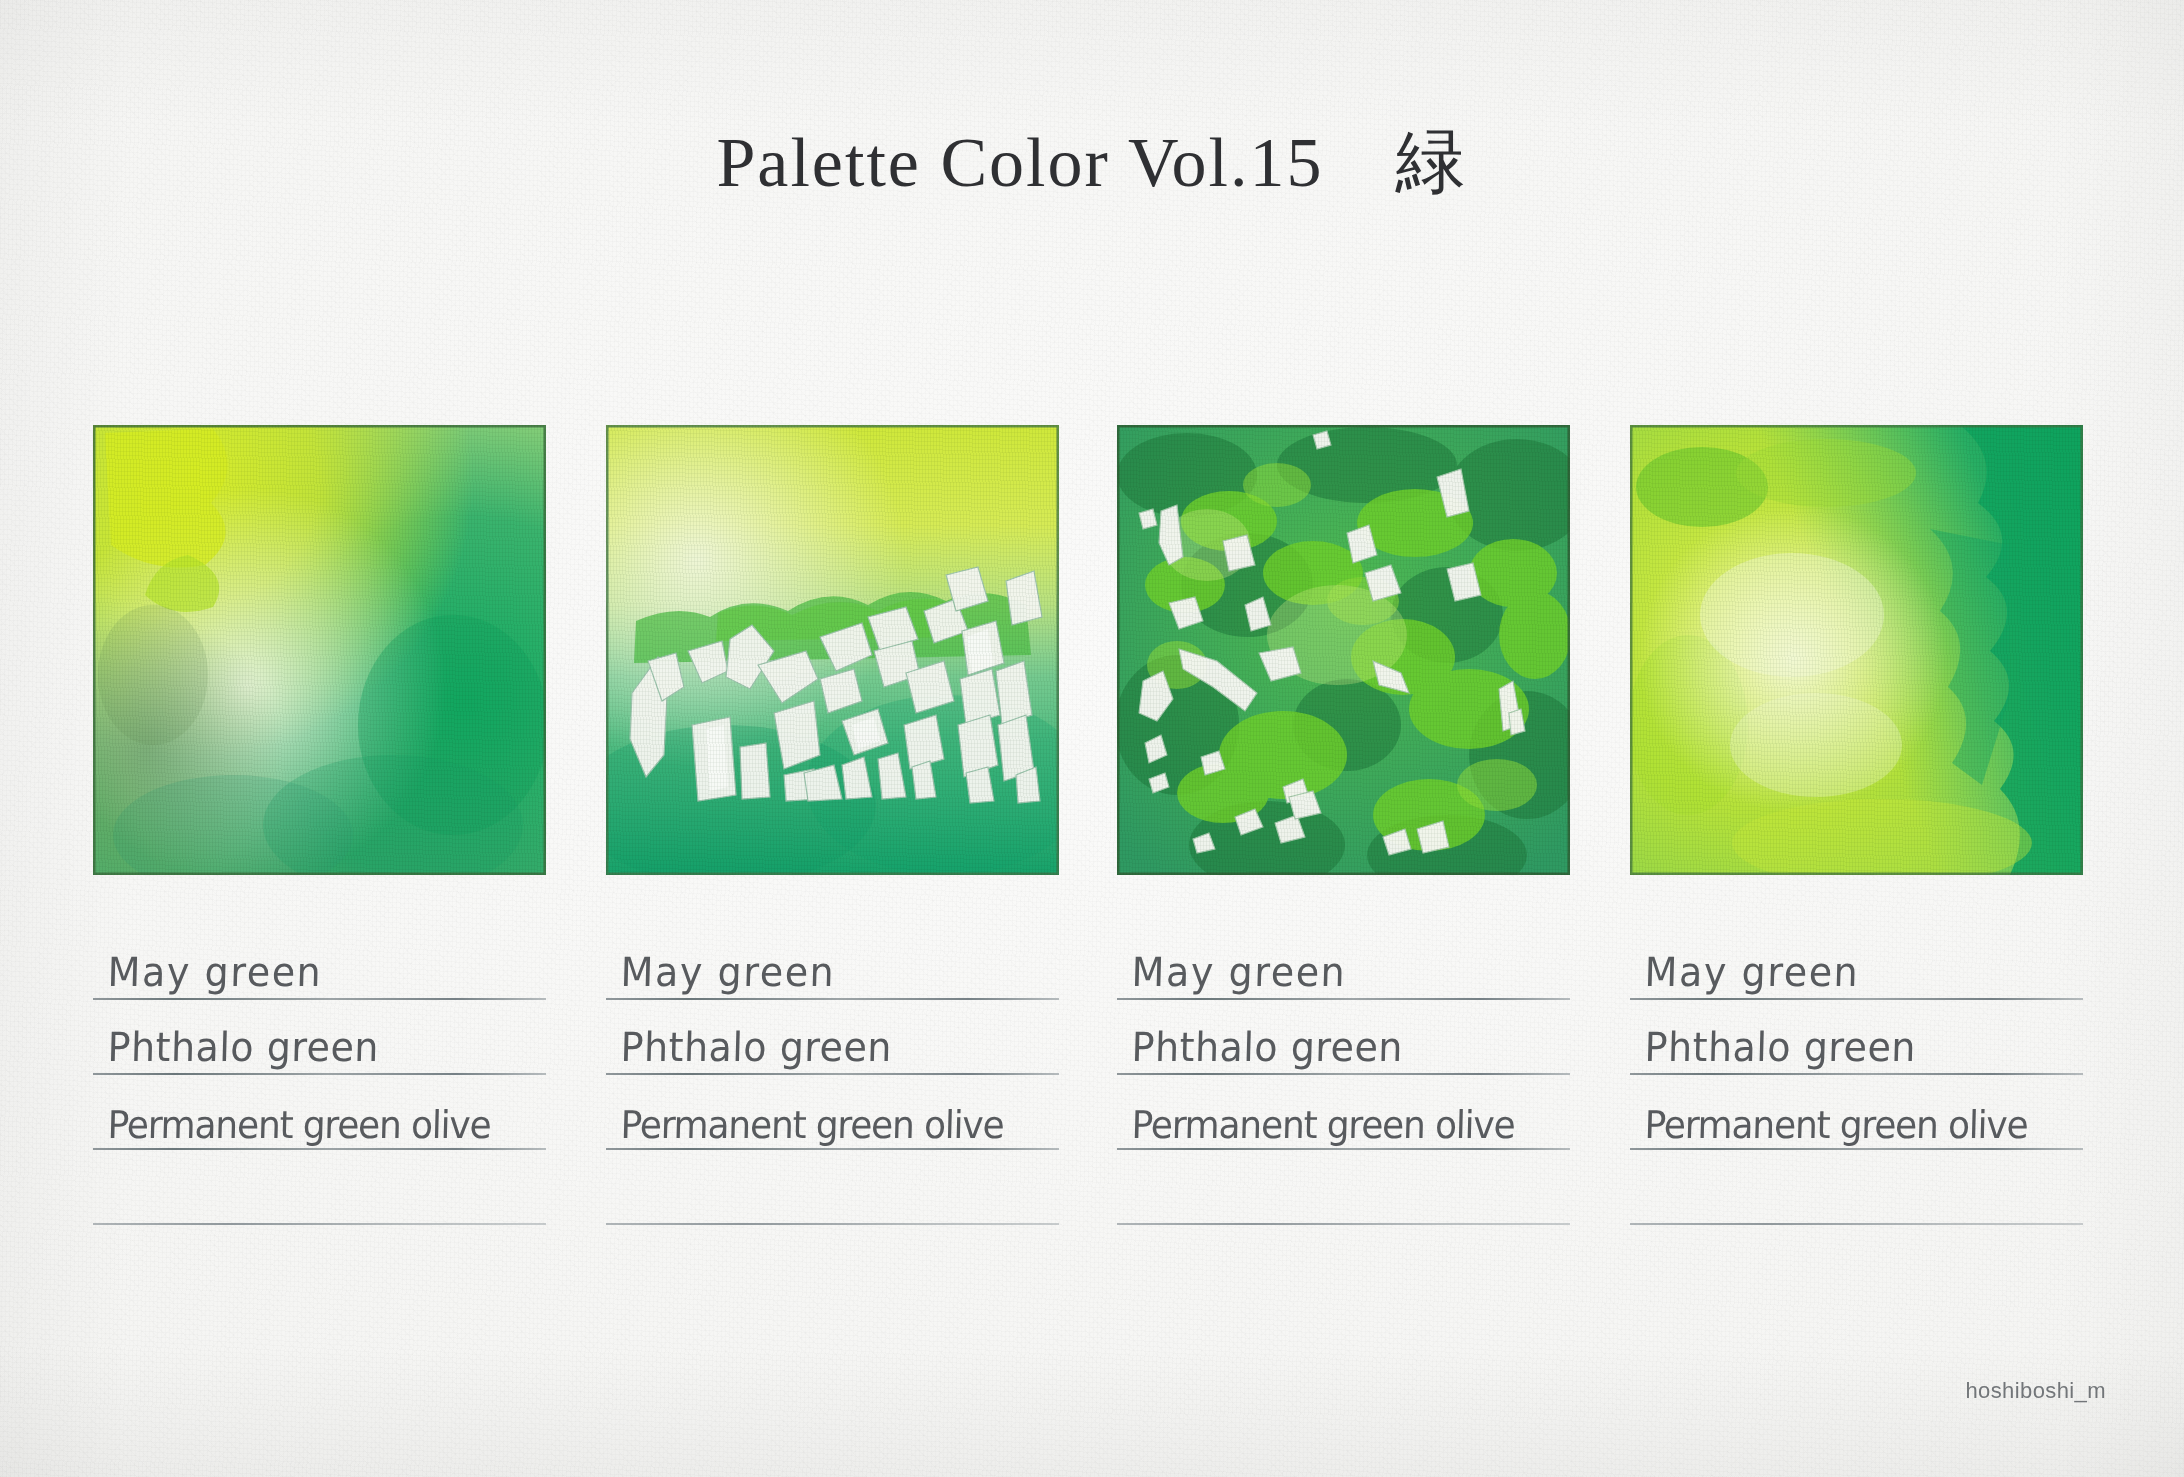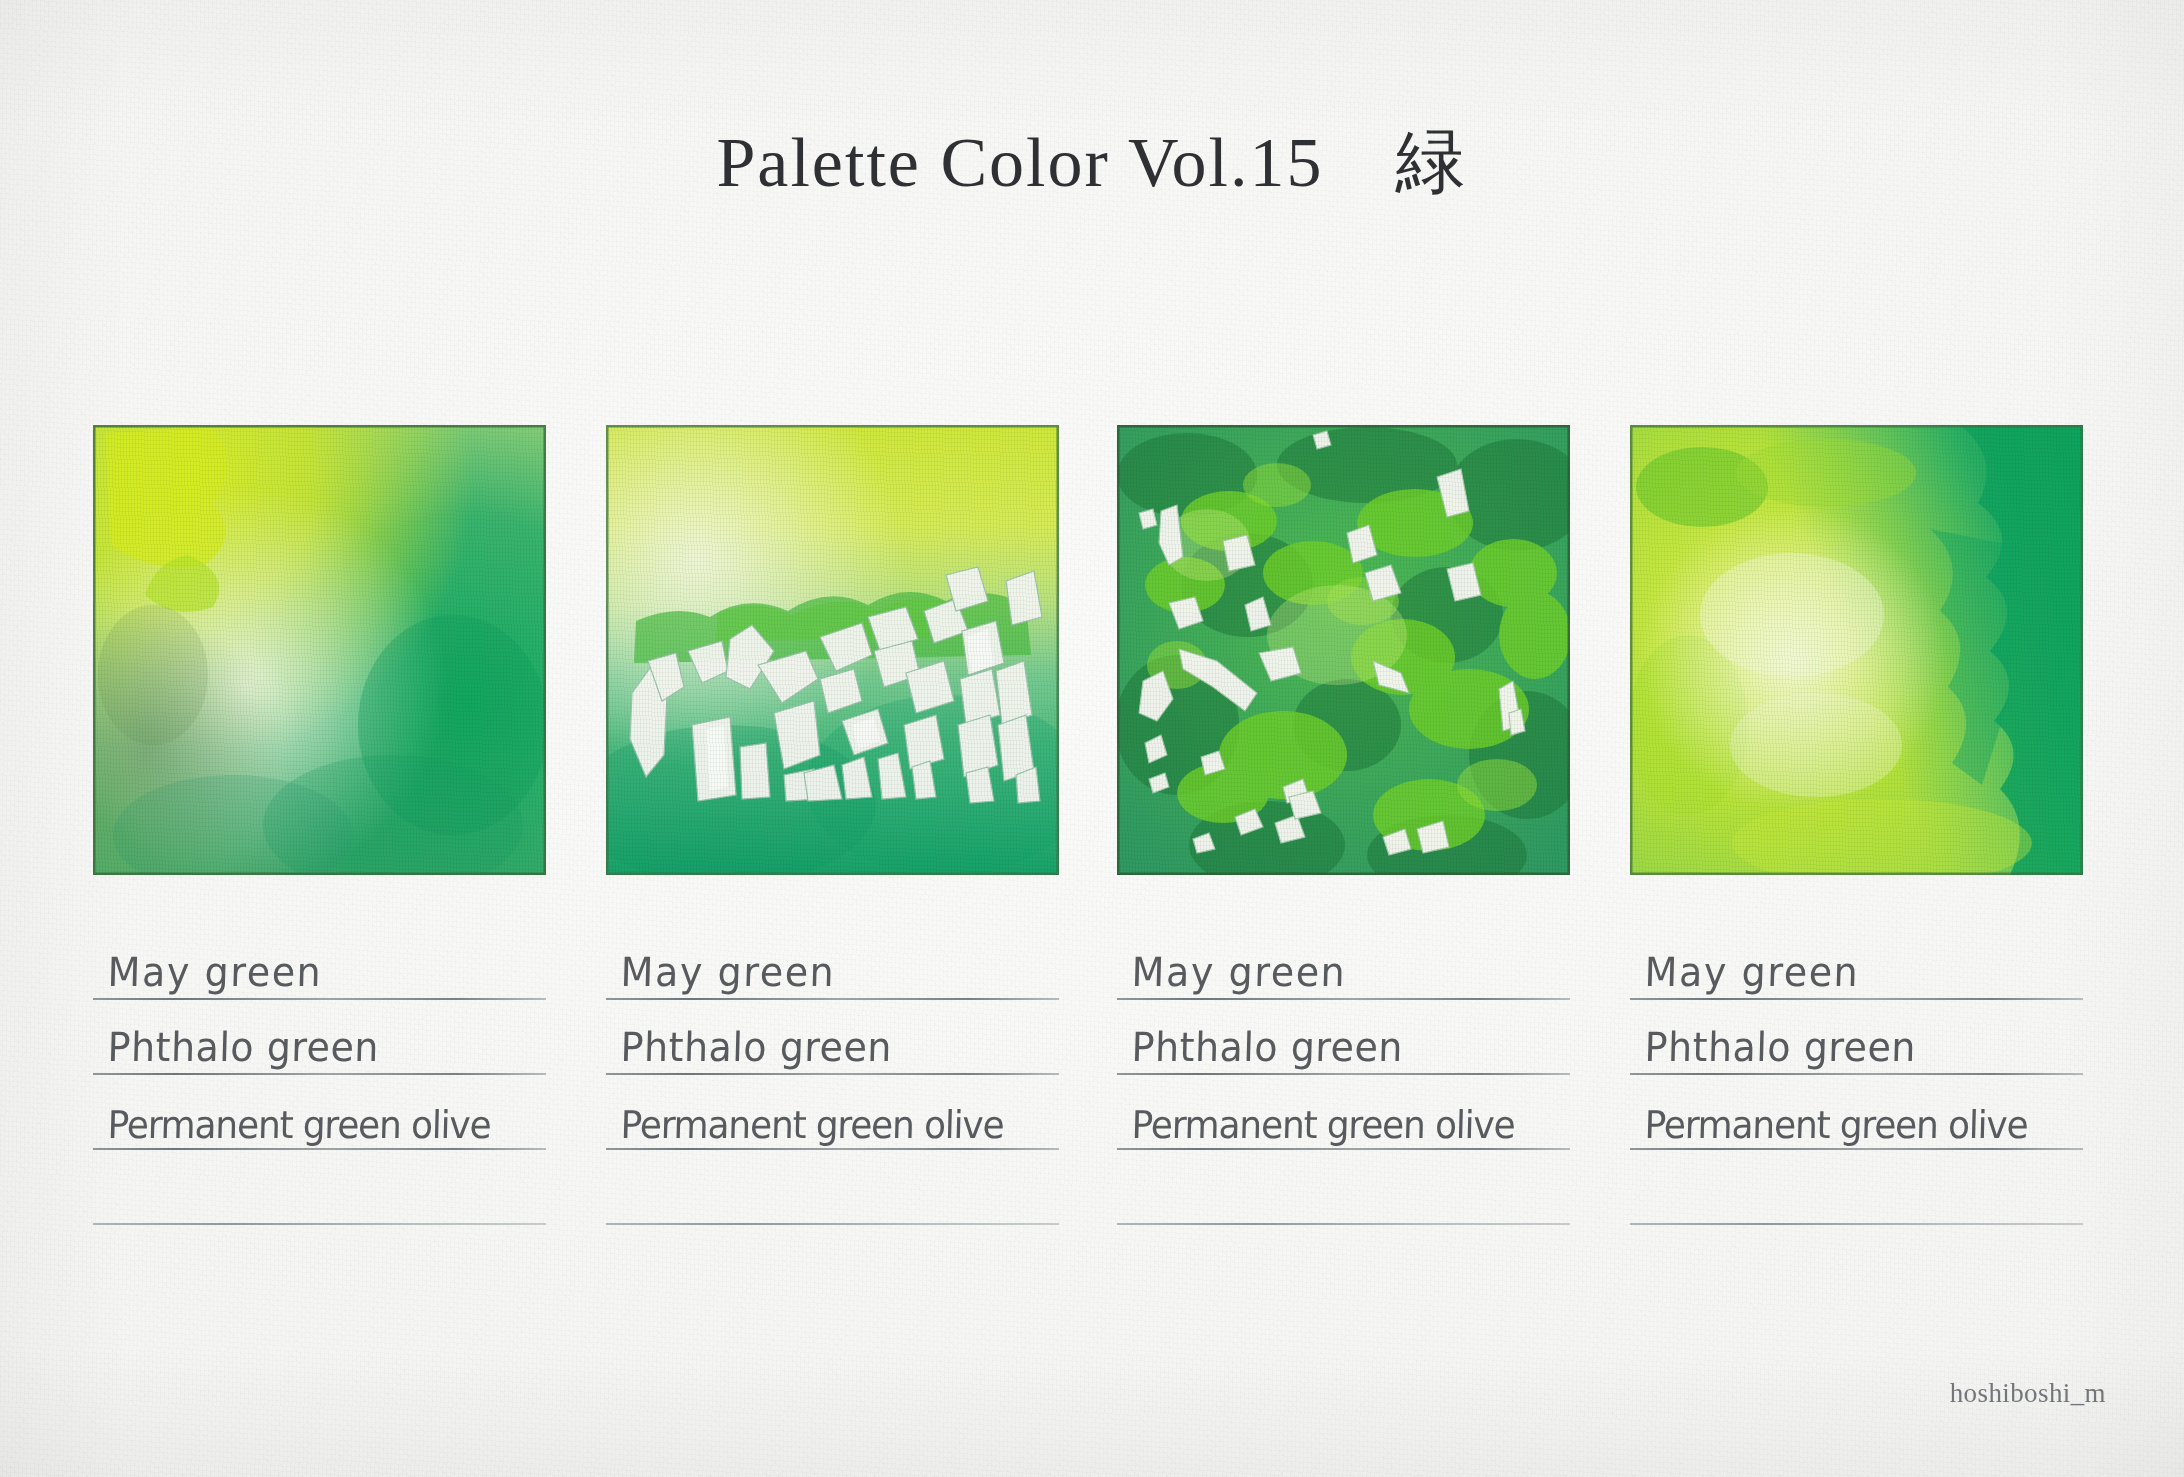--- a/index.html
+++ b/index.html
@@ -150,22 +150,22 @@
       rgba(105,116,122,0.72) 30%,
       rgba(125,135,140,0.50) 70%,
       rgba(135,145,150,0.42) 100%);
   }
 
   
   #signature {
     position: absolute;
     right: 78px;
     top: 1378px;
-    font-family: Liberation Serif, serif;
-    font-size: 27px;
+    font-family: Liberation Sans, sans-serif;
+    font-size: 22px;
     letter-spacing: 0.4px;
     color: #62666a;
     opacity: 0.88;
     white-space: nowrap;
   }
 </style>
 </head>
 <body>
 
 <div id="page">

